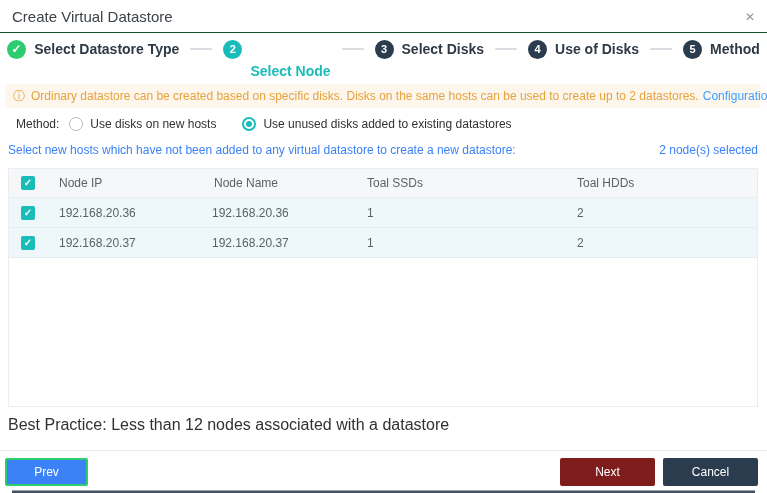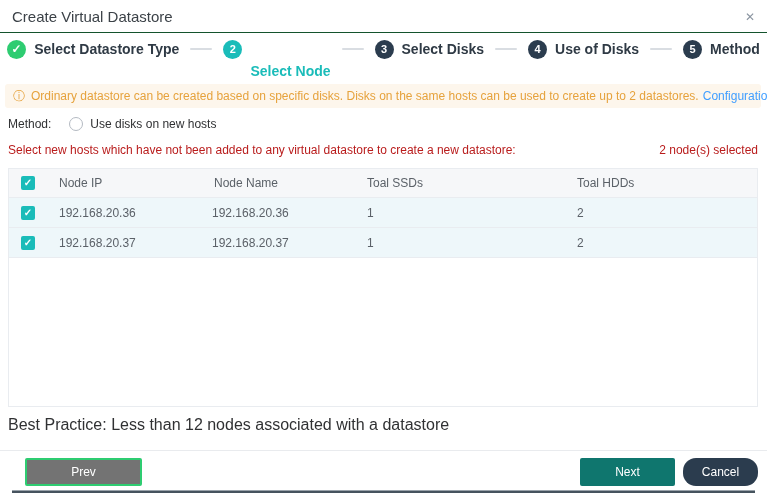--- a/index.html
+++ b/index.html
@@ -23,51 +23,51 @@
   .step-circle.pending { background:#2b3c4e; }
   .step-label { font-size:14px; font-weight:bold; color:#2f3a45; }
   .step-label.current { color:#1abcb9;margin-top:43px; }
   .step-dash { width:22px; height:2px; background:#d9dde2; border-radius:1px; }
   
   .banner { position:absolute; top:84px; left:5px; right:6px; height:24px; background:#fdf6ec; border-radius:3px;
     display:flex; align-items:center; padding:0 8px; font-size:12px; color:#e6a23c; white-space:nowrap; }
   .banner .info-ic { margin-right:6px; font-size:12px; }
   .banner a { color:#409eff; text-decoration:none; margin-left:4px; cursor:pointer; }
   
-  .method-row { position:absolute; top:114px; left:8px; height:20px; display:flex; align-items:center; font-size:12px; color:#303133;gap:8px; }
+  .method-row { position:absolute; top:114px; left:16px; height:20px; display:flex; align-items:center; font-size:12px; color:#303133; }
   .method-label { margin-right:10px; }
   .radio-opt { display:flex; align-items:flex-end; margin-right:26px; cursor:pointer; }
   .radio { width:14px; height:14px; border-radius:50%; background:#fff; border:1px solid #b4bac2; margin-right:7px; position:relative; }
   .radio.selected { border:2px solid #1abcb9; }
   .radio.selected::after { content:""; position:absolute; left:2px; top:2px; width:6px; height:6px; border-radius:50%; background:#1abcb9; }
   
-  .instruction-row { position:absolute; top:143px; left:8px; right:9px; display:flex; justify-content:space-between; align-items:center; font-size:12px; color:#b91c1c; }
+  .instruction-row { position:absolute; top:143px; left:8px; right:9px; display:flex; justify-content:space-between; align-items:center; font-size:12px; color:#3b82f6; }
   
   .node-table { position:absolute; top:168px; left:8px; right:9px; height:239px; border:1px solid #e9ecf0; background:#fff; display:flex; flex-direction:column; }
   .t-row { display:flex; align-items:center; border-bottom:1px solid #e9ecf0; font-size:12px; }
   .t-head { height:29px; background:#f6f7f9; color:#5b6168; }
   .t-body-row { height:30px; background:#eef7fa; color:#5b6168; }
   .t-cell { padding-left:12px; overflow:hidden; white-space:nowrap; }
   .c-check { width:38px; padding-left:0; display:flex; justify-content:center; }
   .c-name { width:153px; }
   .c-ip { width:155px; }
   .c-ssd { width:210px; }
   .c-hdd { flex:1; }
   .checkbox { width:14px; height:14px; border-radius:2px; background:#1abcb9; color:#fff; font-size:10px; font-weight:bold;
     display:flex; align-items:center; justify-content:center; cursor:pointer; line-height:1; }
   .t-empty { flex:1; background:#fff; }
   
   .best-practice { position:absolute; top:416px; left:8px; font-size:16px; color:#303133; }
   
   .footer-sep { position:absolute; top:450px; left:0; right:0; height:1px; background:#e9ebee; }
   .footer { position:absolute; top:458px; left:5px; right:9px; display:flex; align-items:center; }
   .btn { height:28px; font-size:12px; color:#fff; border:none; border-radius:2px; cursor:pointer; font-family:"Liberation Sans", sans-serif; }
-  .btn-prev { width:117px; background:#737373; border:2px solid #2ecc71;margin-left:20px; }
-  .btn-next { width:95px; background:#0f766e; margin-right:8px; }
-  .btn-cancel { width:75px; background:#2b3c4e;border-radius:13px; }
+  .btn-prev { width:83px; background:#3b82f6; border:2px solid #2ecc71; }
+  .btn-next { width:95px; background:#7f1d1d; margin-right:8px; }
+  .btn-cancel { width:95px; background:#2b3c4e; }
   .footer-spacer { flex:1; }
   .bottom-bar { position:absolute; bottom:0; left:12px; right:12px; height:3px; background:#46535e; border-top:1px solid #9aa3ab; }
 </style>
 </head>
 <body>
 
 <div class="dialog">
 
   <div class="dlg-header">
     <div class="dlg-title">Create Virtual Datastore</div>
@@ -105,20 +105,24 @@
     <span class="info-ic">ⓘ</span>
     <span>Ordinary datastore can be created based on specific disks. Disks on the same hosts can be used to create up to 2 datastores.</span>
     <a>Configuration Guide</a>
   </div>
 
   <div class="method-row">
     <span class="method-label">Method:</span>
     <span class="radio-opt">
       <span class="radio"></span>
       <span>Use disks on new hosts</span>
+    </span>
+    <span class="radio-opt">
+      <span class="radio selected"></span>
+      <span>Use unused disks added to existing datastores</span>
     </span>
   </div>
 
   <div class="instruction-row">
     <span>Select new hosts which have not been added to any virtual datastore to create a new datastore:</span>
     <span>2 node(s) selected</span>
   </div>
 
   <div class="node-table">
     <div class="t-row t-head">

